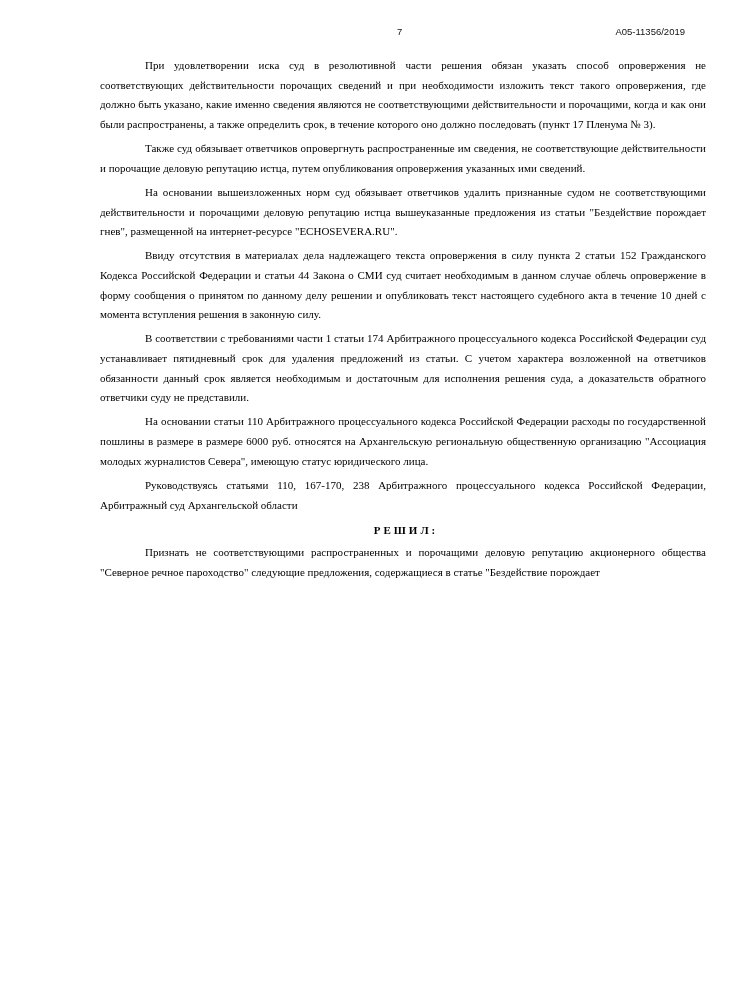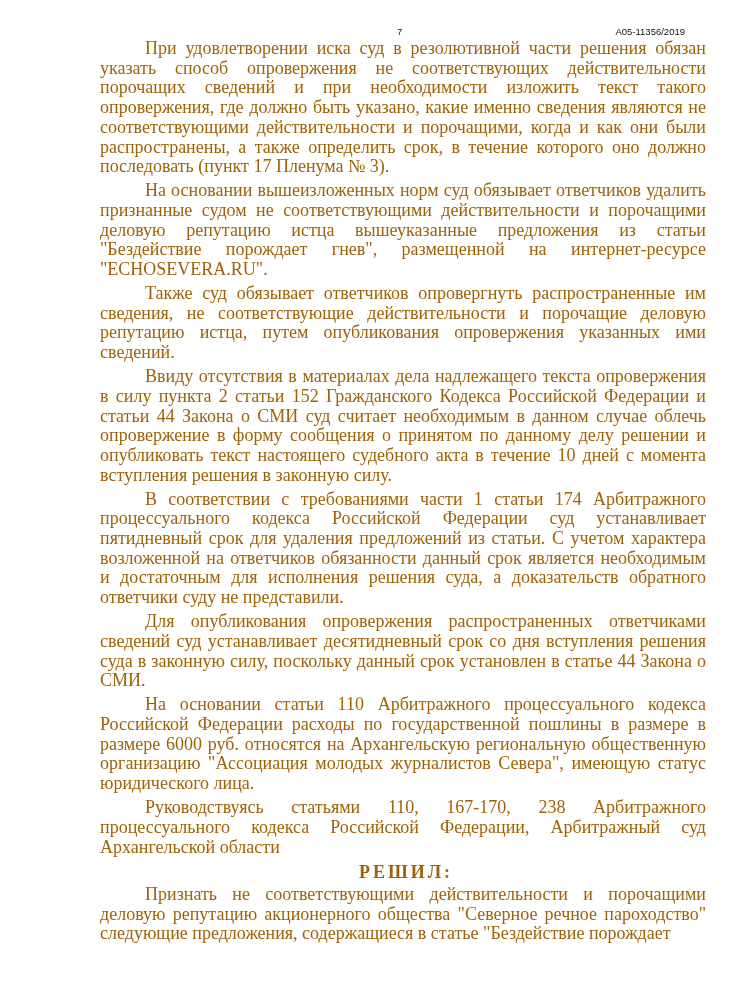--- a/index.html
+++ b/index.html
@@ -2,41 +2,40 @@
 <html><head>
 <meta charset="utf-8">
 <style>
   html, body { margin: 0; padding: 0; background: #ffffff; }
   body { width: 733px; height: 1004px; position: relative; overflow: hidden; }
   .page { position: absolute; left: 0; top: 0; width: 733px; height: 1004px; background: #fff; }
   .header { position: absolute; top: 26px; left: 0; width: 733px; height: 14px;
             font-family: "Liberation Sans", sans-serif; font-size: 9.5px; color: #111; }
   .page-num { position: absolute; left: 397px; top: 0; }
   .case-num { position: absolute; right: 48px; top: 0; }
-  .body-text { position: absolute; left: 100px; top: 39px; width: 606px;
-               font-family: "Liberation Serif", serif; font-size: 18px; line-height: 19.7px;
-               color: #a16207; }
+  .body-text { position: absolute; left: 100px; top: 56px; width: 606px;
+               font-family: "Liberation Serif", serif; font-size: 11px; line-height: 19.7px;
+               color: #000000; }
   .body-text p { margin: 0 0 4.3px 0; text-indent: 45px; text-align: justify; }
   .body-text p.heading { text-indent: 0; text-align: center; font-weight: bold;
                          letter-spacing: 3px; margin: 6px 0 2px 0; padding-left: 6px; }
 </style>
 </head>
 <body>
 
 <div class="page">
   <div class="header">
     <span class="page-num">7</span>
     <span class="case-num">А05-11356/2019</span>
   </div>
 
   <div class="body-text">
     <p>При удовлетворении иска суд в резолютивной части решения обязан указать способ опровержения не соответствующих действительности порочащих сведений и при необходимости изложить текст такого опровержения, где должно быть указано, какие именно сведения являются не соответствующими действительности и порочащими, когда и как они были распространены, а также определить срок, в течение которого оно должно последовать (пункт 17 Пленума № 3).</p>
+    <p>Также суд обязывает ответчиков опровергнуть распространенные им сведения, не соответствующие действительности и порочащие деловую репутацию истца, путем опубликования опровержения указанных ими сведений.</p>
     <p>На основании вышеизложенных норм суд обязывает ответчиков удалить признанные судом не соответствующими действительности и порочащими деловую репутацию истца вышеуказанные предложения из статьи "Бездействие порождает гнев", размещенной на интернет-ресурсе "ECHOSEVERA.RU".</p>
-    <p>Также суд обязывает ответчиков опровергнуть распространенные им сведения, не соответствующие действительности и порочащие деловую репутацию истца, путем опубликования опровержения указанных ими сведений.</p>
     <p>Ввиду отсутствия в материалах дела надлежащего текста опровержения в силу пункта 2 статьи 152 Гражданского Кодекса Российской Федерации и статьи 44 Закона о СМИ суд считает необходимым в данном случае облечь опровержение в форму сообщения о принятом по данному делу решении и опубликовать текст настоящего судебного акта в течение 10 дней с момента вступления решения в законную силу.</p>
     <p>В соответствии с требованиями части 1 статьи 174 Арбитражного процессуального кодекса Российской Федерации суд устанавливает пятидневный срок для удаления предложений из статьи. С учетом характера возложенной на ответчиков обязанности данный срок является необходимым и достаточным для исполнения решения суда, а доказательств обратного ответчики суду не представили.</p>
-    <p>Для опубликования опровержения распространенных ответчиками сведений суд устанавливает десятидневный срок со дня вступления решения суда в законную силу, поскольку данный срок установлен в статье 44 Закона о СМИ.</p>
     <p>На основании статьи 110 Арбитражного процессуального кодекса Российской Федерации расходы по государственной пошлины в размере в размере 6000 руб. относятся на Архангельскую региональную общественную организацию "Ассоциация молодых журналистов Севера", имеющую статус юридического лица.</p>
     <p>Руководствуясь статьями 110, 167-170, 238 Арбитражного процессуального кодекса Российской Федерации, Арбитражный суд Архангельской области</p>
     <p class="heading">РЕШИЛ:</p>
-    <p>Признать не соответствующими действительности и порочащими деловую репутацию акционерного общества "Северное речное пароходство" следующие предложения, содержащиеся в статье "Бездействие порождает</p>
+    <p>Признать не соответствующими распространенных и порочащими деловую репутацию акционерного общества "Северное речное пароходство" следующие предложения, содержащиеся в статье "Бездействие порождает</p>
   </div>
 </div>
 
 </body></html>

